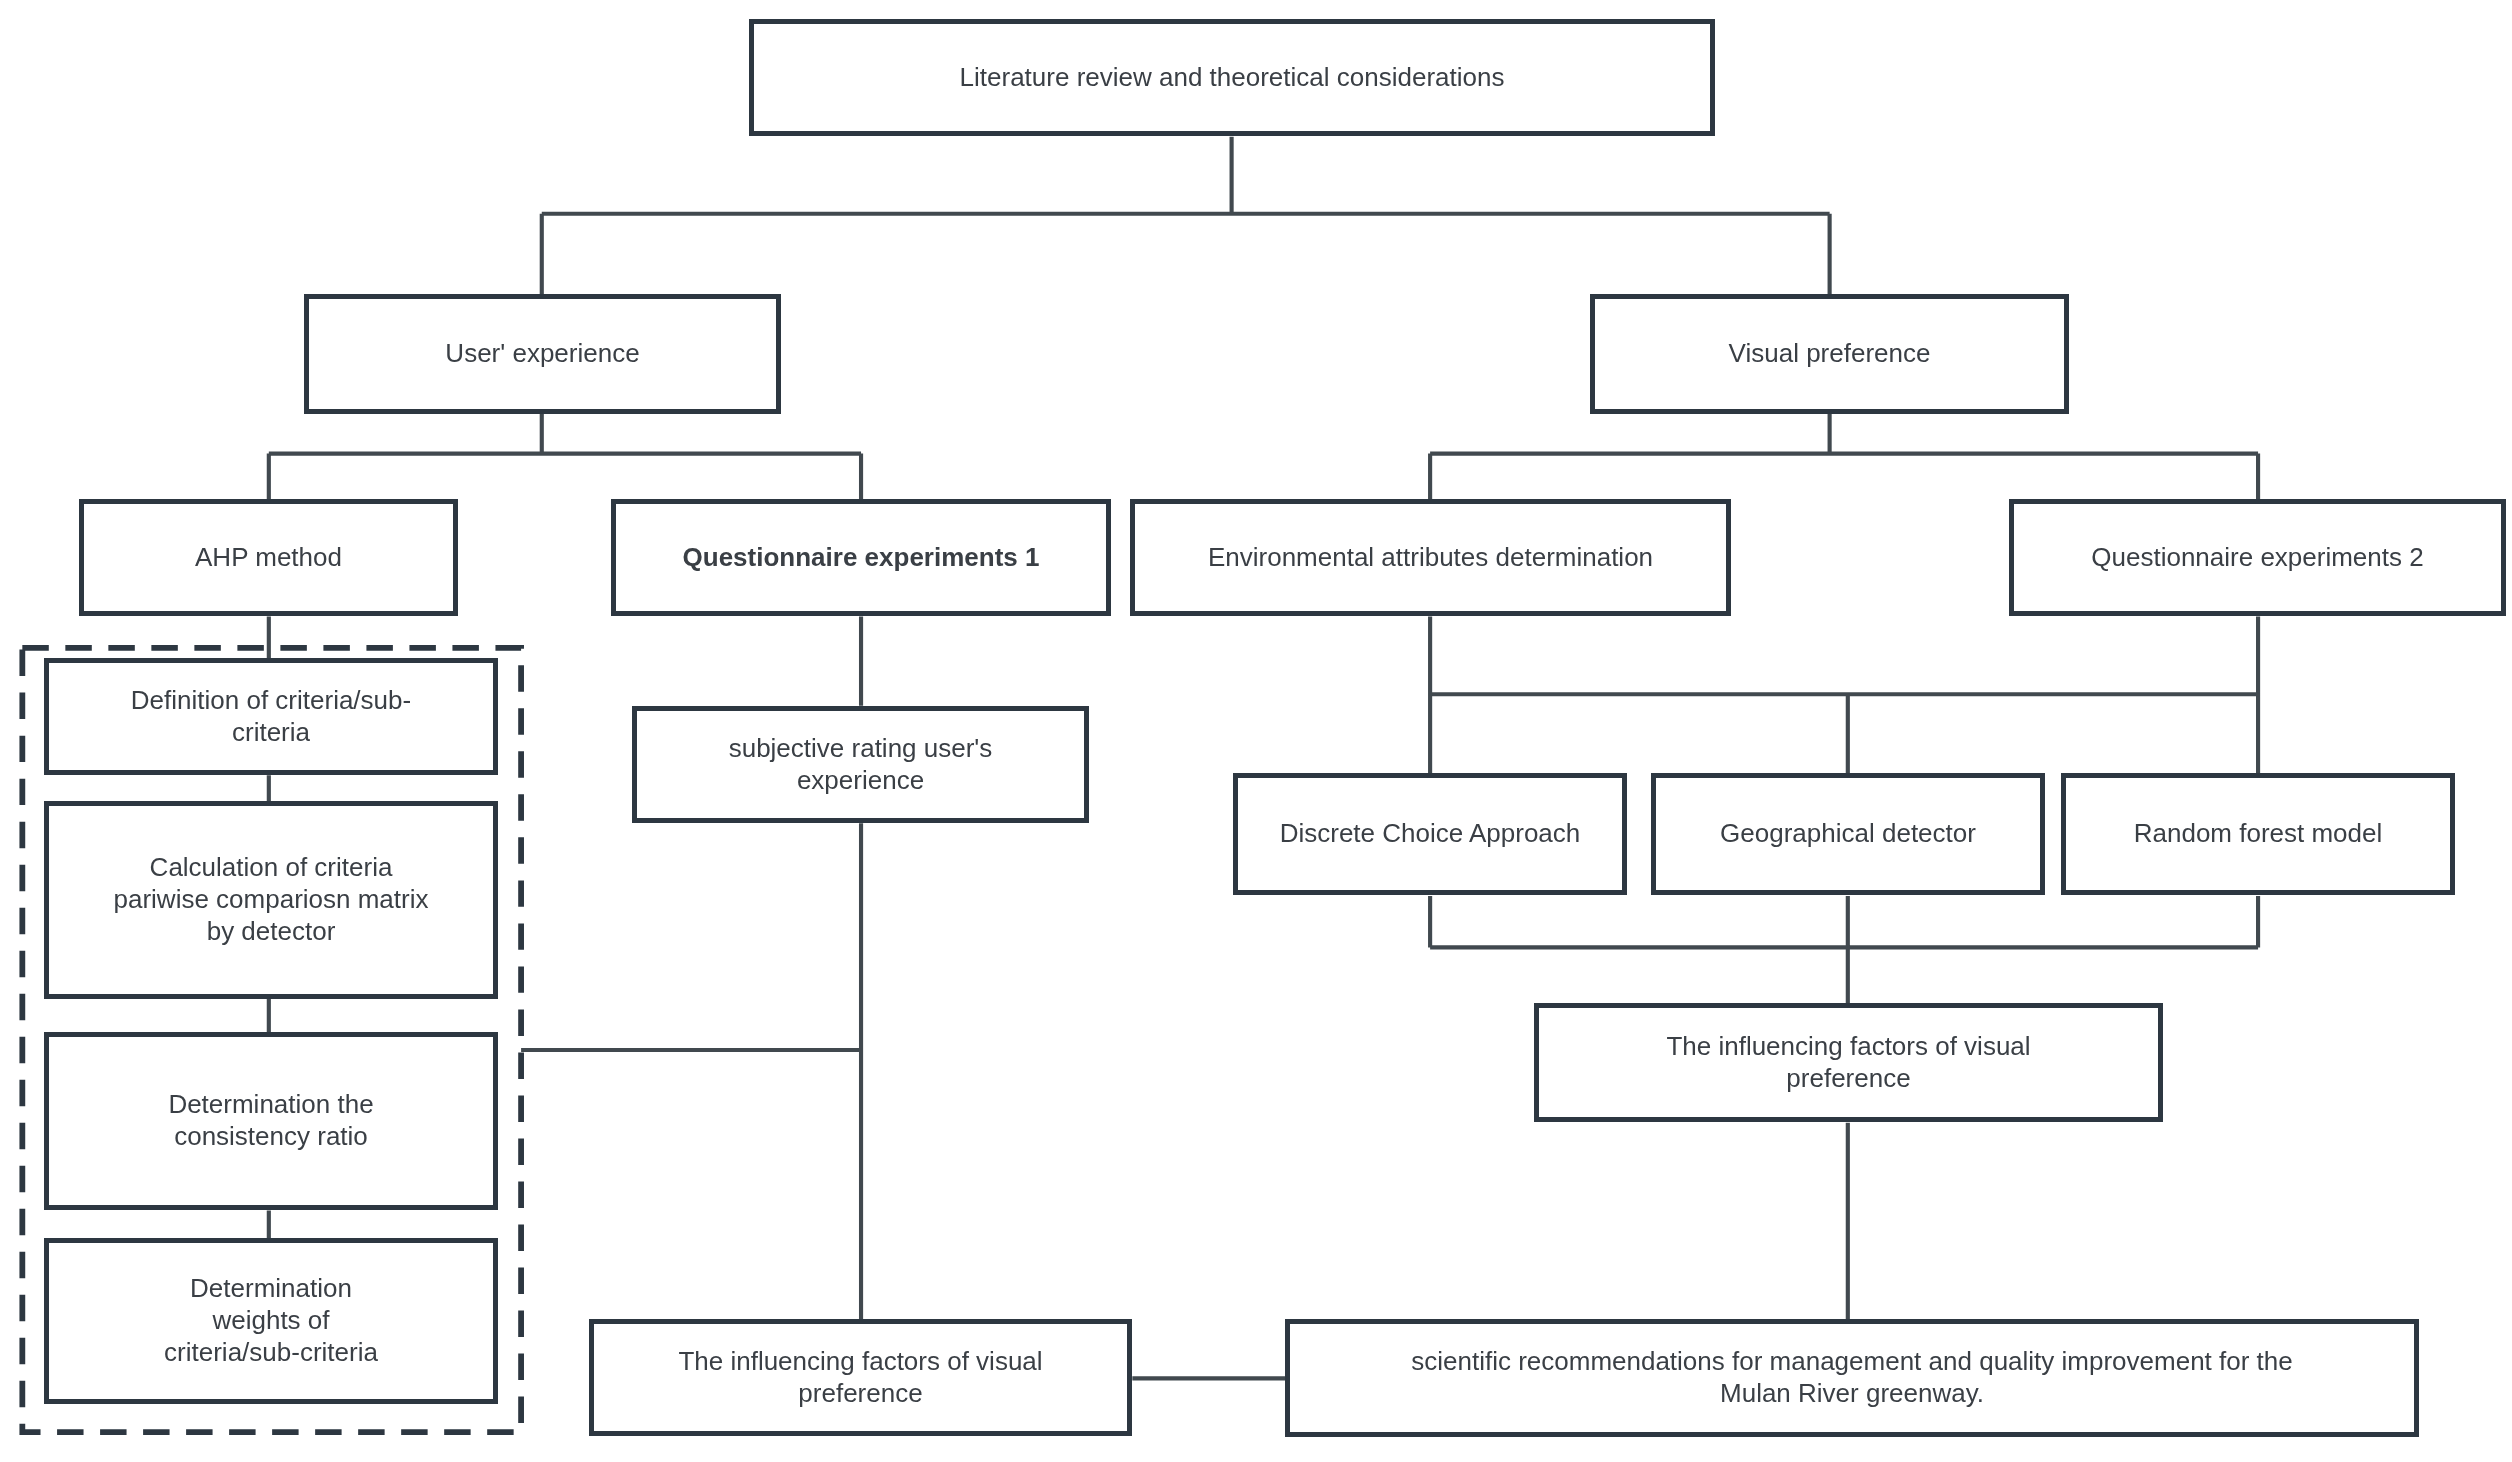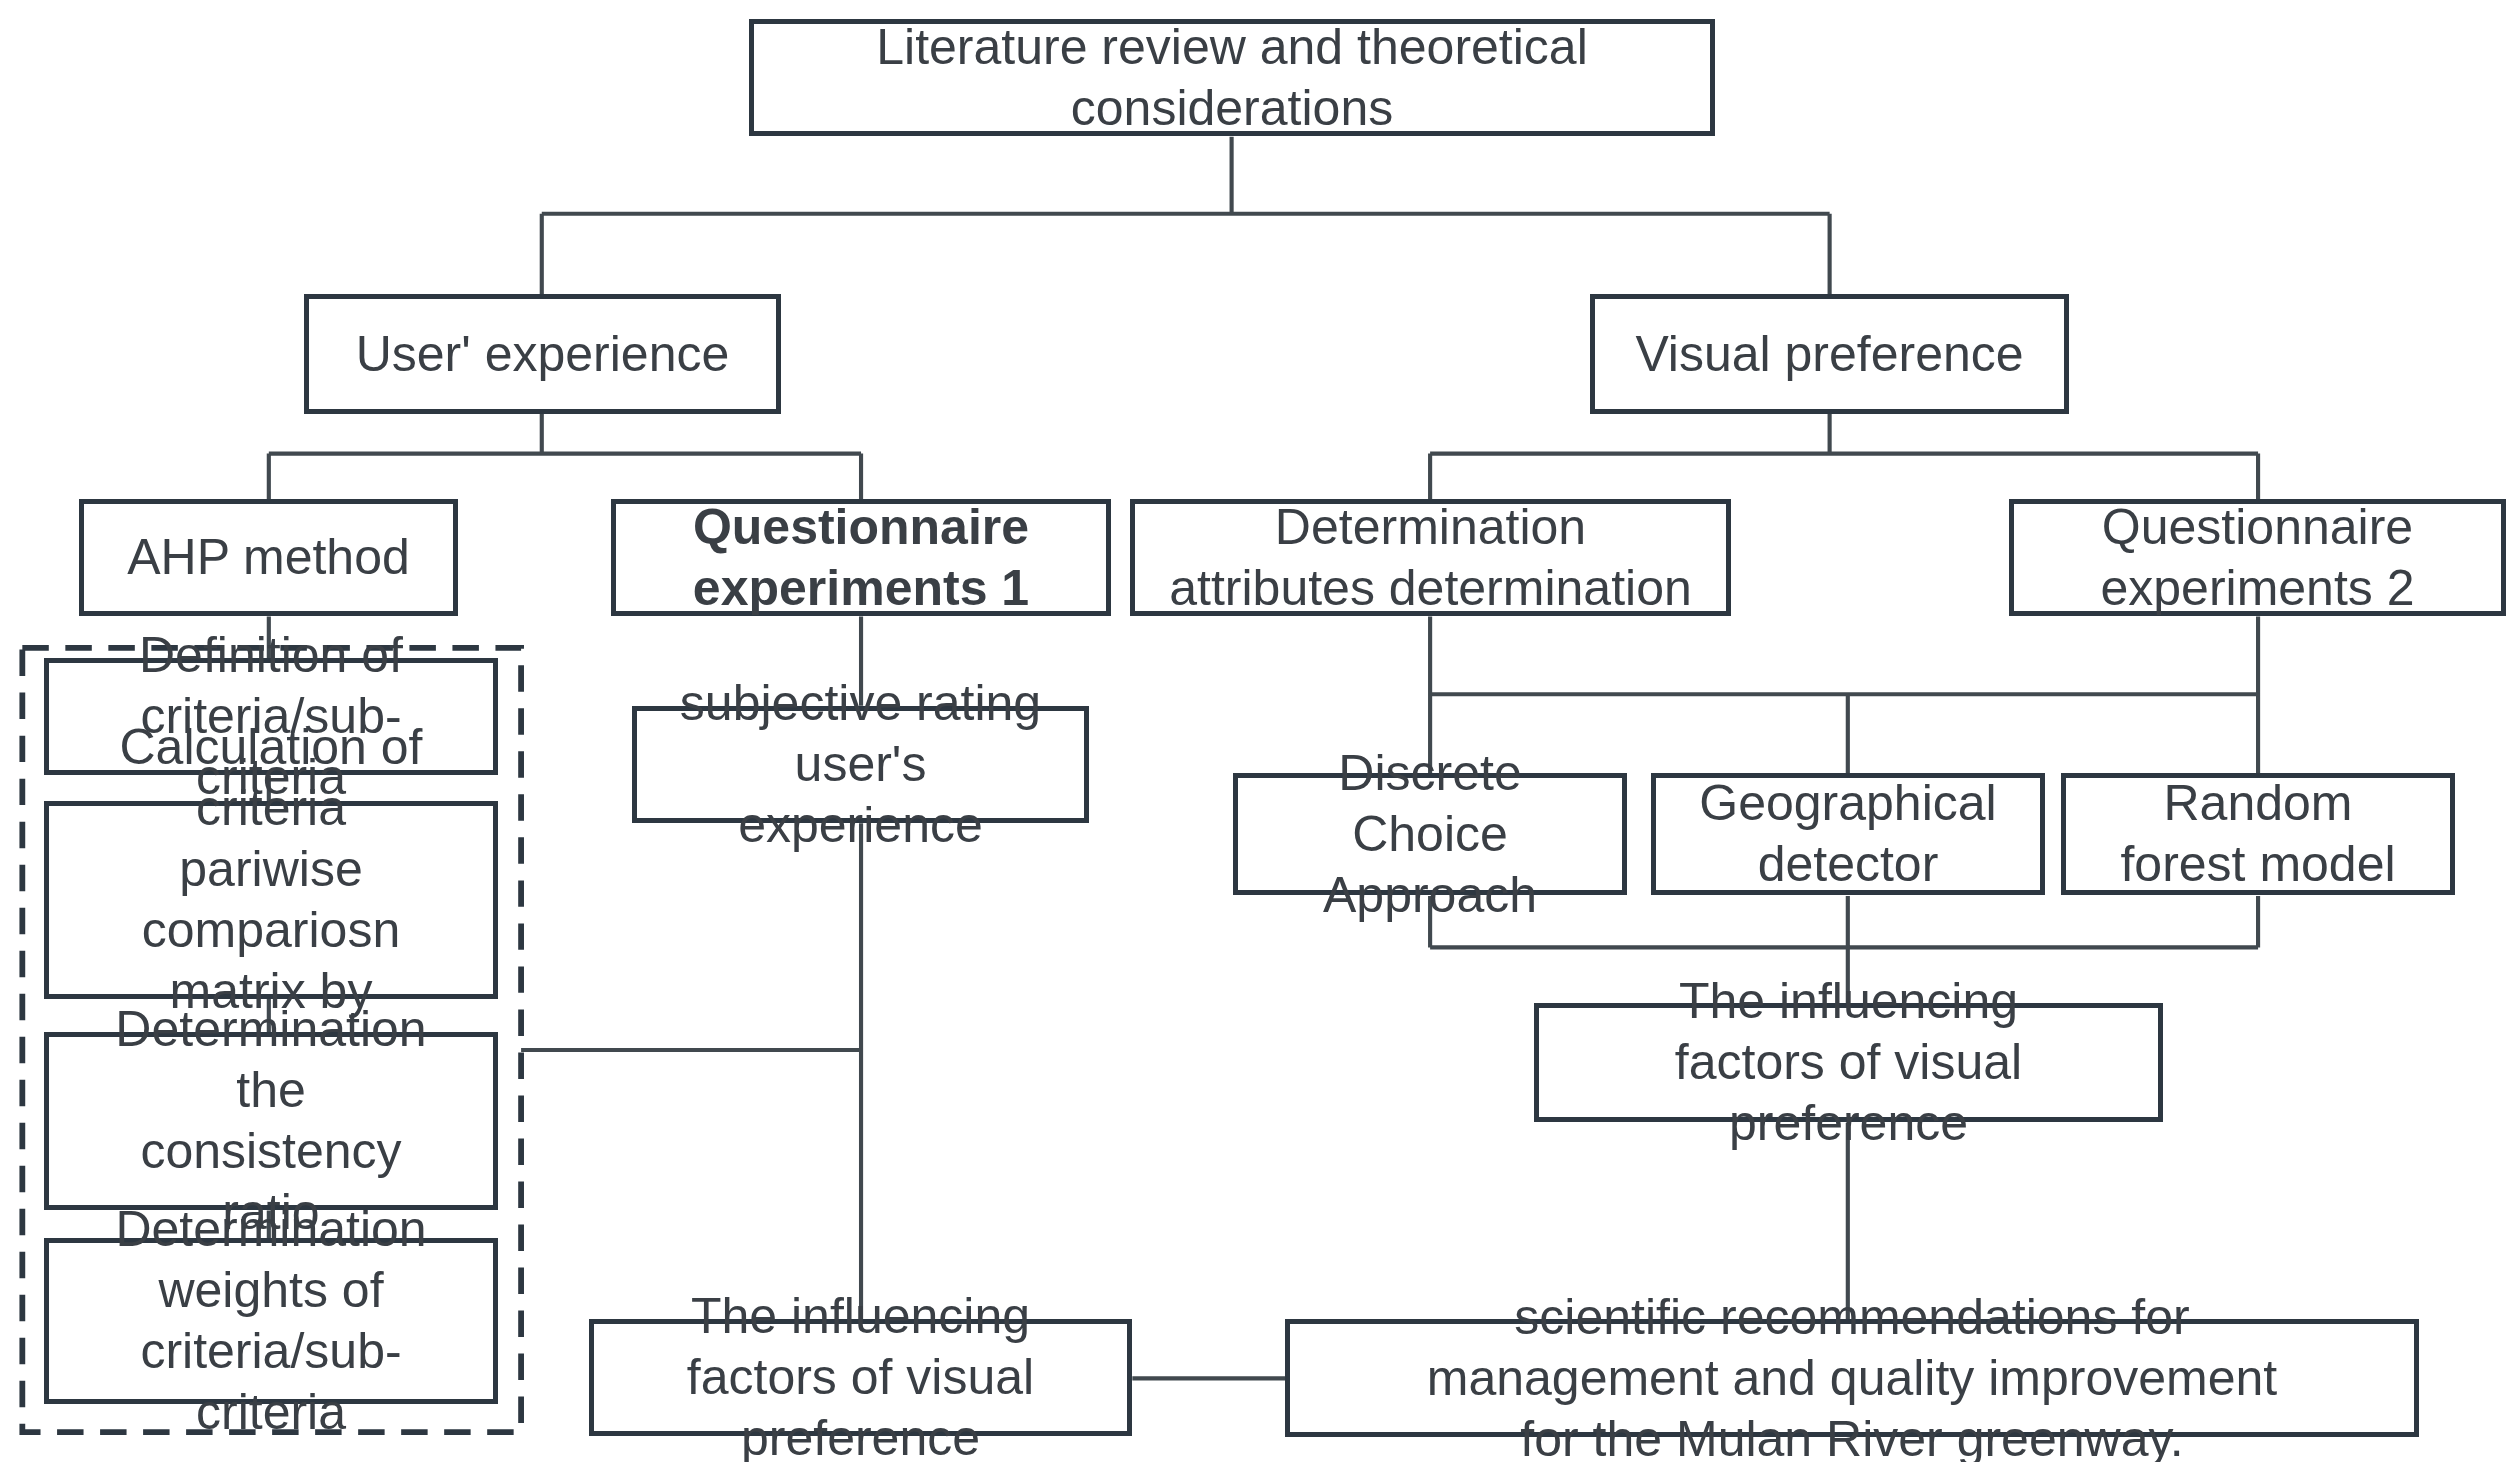--- a/index.html
+++ b/index.html
@@ -19,21 +19,21 @@
   }
   svg.connectors{position:absolute;left:0;top:0;}
   svg .conn{stroke:var(--line);stroke-width:5;fill:none;}
   svg .dash-rect{stroke:var(--box-border);stroke-width:7;fill:none;stroke-dasharray:32 20;}
   .node{
     position:absolute;
     box-sizing:border-box;
     background:var(--box-fill);
     border:5px solid var(--box-border);
     color:var(--text);
-    font-size:50px;
+    font-size:26px;
     line-height:1.22;
     display:flex;
     align-items:center;
     justify-content:center;
     text-align:center;
   }
 </style>
 </head>
 <body>
 
@@ -56,21 +56,21 @@
       M1369 1666 H1554"></path>
   </svg>
 
   <div class="node" style="left:749px;top:19px;width:966px;height:117px;padding:0 16.5px;">Literature review and theoretical considerations</div>
 
   <div class="node" style="left:304px;top:294px;width:477px;height:120px;padding:0 16.5px;">User' experience</div>
   <div class="node" style="left:1590px;top:294px;width:479px;height:120px;padding:0 16.5px;">Visual preference</div>
 
   <div class="node" style="left:79px;top:499px;width:379px;height:117px;padding:0 16.5px;">AHP method</div>
   <div class="node" style="left:611px;top:499px;width:500px;height:117px;padding:0 33px;font-weight:bold;">Questionnaire experiments 1</div>
-  <div class="node" style="left:1130px;top:499px;width:601px;height:117px;padding:0 33px;">Determination attributes determination</div>
+  <div class="node" style="left:1130px;top:499px;width:601px;height:117px;padding:0 33px;">Environmental attributes determination</div>
   <div class="node" style="left:2009px;top:499px;width:497px;height:117px;padding:0 33px;">Questionnaire experiments 2</div>
 
   <div class="node" style="left:44px;top:658px;width:454px;height:117px;padding:0 61px;">Definition of criteria/sub-criteria</div>
   <div class="node" style="left:44px;top:801px;width:454px;height:198px;padding:0 61px;">Calculation of criteria pariwise compariosn matrix by detector</div>
   <div class="node" style="left:44px;top:1032px;width:454px;height:178px;padding:0 61px;">Determination the consistency ratio</div>
   <div class="node" style="left:44px;top:1238px;width:454px;height:166px;padding:0 95px;">Determination weights of criteria/sub-criteria</div>
 
   <div class="node" style="left:632px;top:706px;width:457px;height:117px;padding:0 41px;">subjective rating user's experience</div>
 
   <div class="node" style="left:1233px;top:773px;width:394px;height:122px;padding:0 33px;">Discrete Choice Approach</div>

